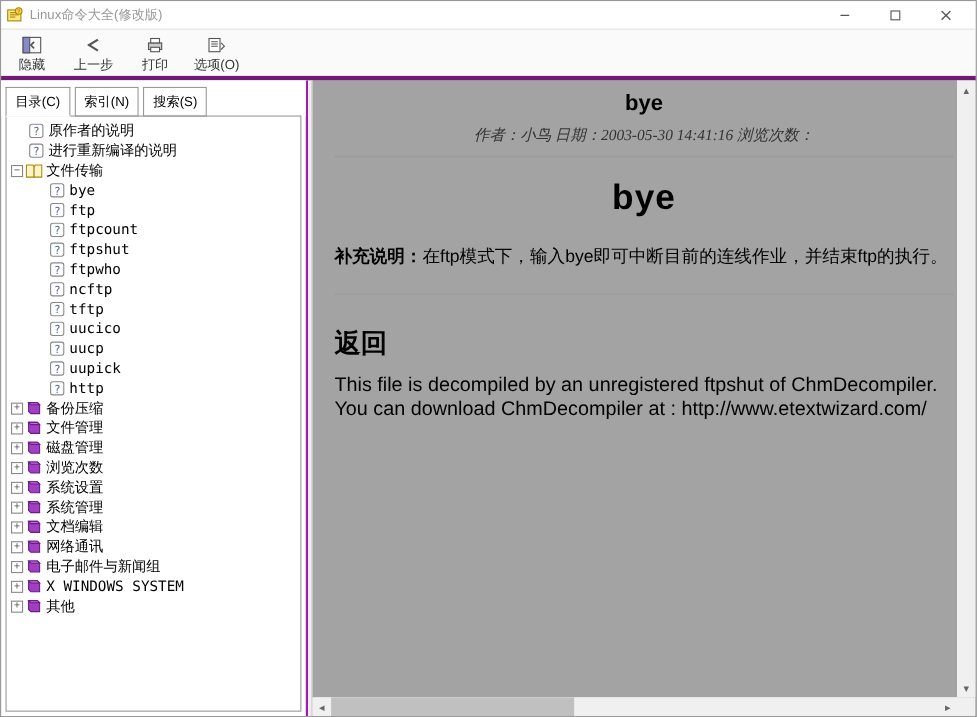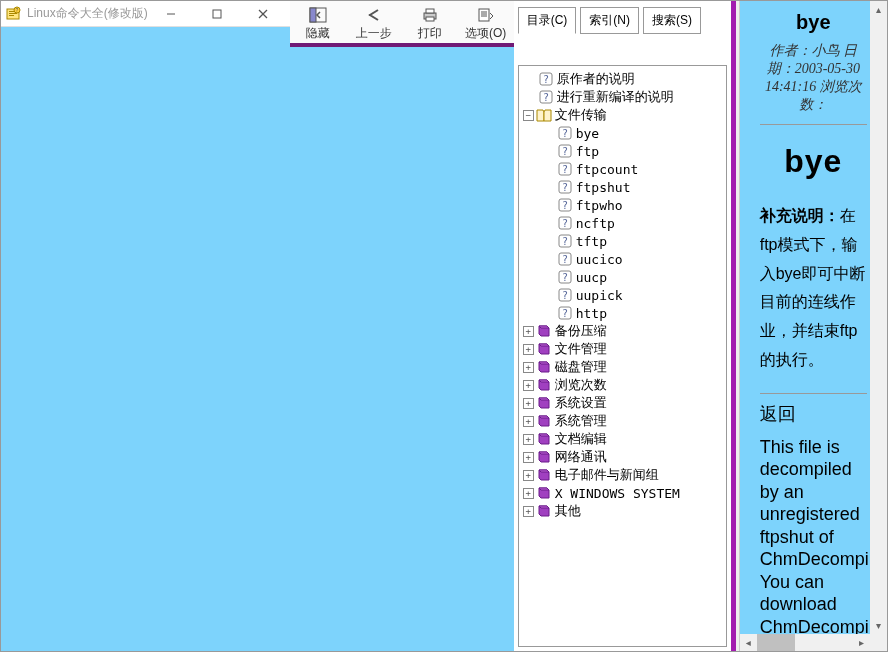--- a/index.html
+++ b/index.html
@@ -1,48 +1,48 @@
 <!DOCTYPE html>
 <html><head>
   <meta charset="utf-8">
   <style>
     * { box-sizing: border-box; margin: 0; padding: 0; }
     body { font-family: "Microsoft YaHei", Tahoma, sans-serif; font-size: 12px; background: #fff; overflow: hidden; }
-    .window { width: 888px; height: 652px; border: 1px solid #999; display: flex; flex-direction: row; background: #7dd3fc; }
+    .window { width: 888px; height: 652px; border: 1px solid #999; display: flex; flex-direction: column; background: #a3a3a3; }
     .titlebar { height: 26px; background: #fff; display: flex; align-items: center; padding: 0 4px; border-bottom: 1px solid #e0e0e0; }
     .titlebar-icon { width: 16px; height: 16px; margin-right: 6px; }
     .titlebar-text { flex: 1; color: #999; font-size: 12px; }
     .titlebar-controls { display: flex; }
     .title-btn { width: 46px; height: 24px; display: flex; align-items: center; justify-content: center; color: #666; }
     .toolbar { height: 46px; background: #fafafa; border-bottom: 4px solid #701a75; display: flex; align-items: flex-start; padding: 2px 0; }
     .tool-btn { width: 56px; display: flex; flex-direction: column; align-items: center; justify-content: center; font-size: 12px; color: #333; padding: 2px 0; cursor: pointer; }
     .tool-icon { width: 20px; height: 20px; display: flex; align-items: center; justify-content: center; }
     .body-area { flex: 1; display: flex; overflow: hidden; }
-    .nav-panel { width: 222px; border-right: 5px solid #a21caf; display: flex; flex-direction: column; background: #fff; position: relative; gap: 32px; }
+    .nav-panel { width: 279px; border-right: 2px solid #a21caf; display: flex; flex-direction: column; background: #fff; position: relative; }
     .splitter { width: 4px; background: #eee; cursor: ew-resize; border-right: 1px solid #ccc; }
     .tabs { display: flex; padding: 6px 4px 0 4px; background: #fff; }
     .tab { padding: 4px 8px; border: 1px solid #999; background: #fff; font-size: 12px; margin-right: 4px; cursor: pointer; position: relative; }
     .tab.active { border-bottom: 1px solid #fff; z-index: 2; }
     .tree-wrap { flex: 1; border: 1px solid #999; margin: -1px 4px 4px 4px; overflow: auto; position: relative; z-index: 1; }
     .tree { padding: 4px 2px; font-family: SimSun, "MS Gothic", monospace; font-size: 13px; }
     .tree-item { display: flex; align-items: center; height: 18px; white-space: nowrap; cursor: pointer; }
     .exp { width: 11px; height: 11px; border: 1px solid #888; display: inline-flex; align-items: center; justify-content: center; font-size: 9px; line-height: 9px; margin-right: 2px; font-family: monospace; color: #555; background: #fff; }
     .exp-spacer { width: 15px; display: inline-block; }
     .ticon { width: 16px; height: 16px; margin-right: 3px; display: inline-flex; align-items: center; justify-content: center; }
     .indent0 { padding-left: 2px; }
     .indent2 { padding-left: 36px; }
     .content-panel { flex: 1; display: flex; flex-direction: column; overflow: hidden; position: relative; }
     .content-body { flex: 1; overflow: auto; padding: 10px 20px; font-family: "Microsoft YaHei", SimSun, sans-serif; }
     .content-body h1 { text-align: center; font-size: 20px; font-weight: bold; font-family: Arial, sans-serif; margin-bottom: 8px; }
     .content-meta { text-align: center; font-style: italic; font-family: SimSun, serif; font-size: 14px; color: #333; margin-bottom: 10px; }
     .content-body hr { border: none; border-top: 1px solid #999; margin: 6px 0; }
     .big-title { font-size: 32px; font-weight: bold; font-family: Arial, sans-serif; text-align: center; margin: 18px 0 22px 0; letter-spacing: 1px; }
     .sect { font-size: 16px; line-height: 1.8; margin-bottom: 18px; }
     .sect-label { font-weight: bold; }
-    .return-head { font-size: 18px; font-weight: normal; margin: 8px 0 2px 0; }
+    .return-head { font-size: 24px; font-weight: bold; margin: 28px 0 2px 0; }
     .footer-text { font-size: 18px; font-family: Arial, sans-serif; line-height: 1.25; margin-top: 10px; }
     .scrollbar-v { position: absolute; right: 0; top: 0; bottom: 17px; width: 17px; background: #f0f0f0; display: flex; flex-direction: column; }
     .scrollbar-h { height: 17px; background: #f0f0f0; display: flex; }
     .scroll-btn { width: 17px; height: 17px; background: #f0f0f0; display: flex; align-items: center; justify-content: center; color: #666; font-size: 10px; }
     .scroll-track { flex: 1; background: #f0f0f0; }
     .scroll-thumb-h { width: 40%; height: 100%; background: #c0c0c0; }
     .scroll-corner { width: 17px; height: 17px; background: #f0f0f0; }
     .content-wrapper { flex: 1; display: flex; overflow: hidden; }
   </style>
 </head>

